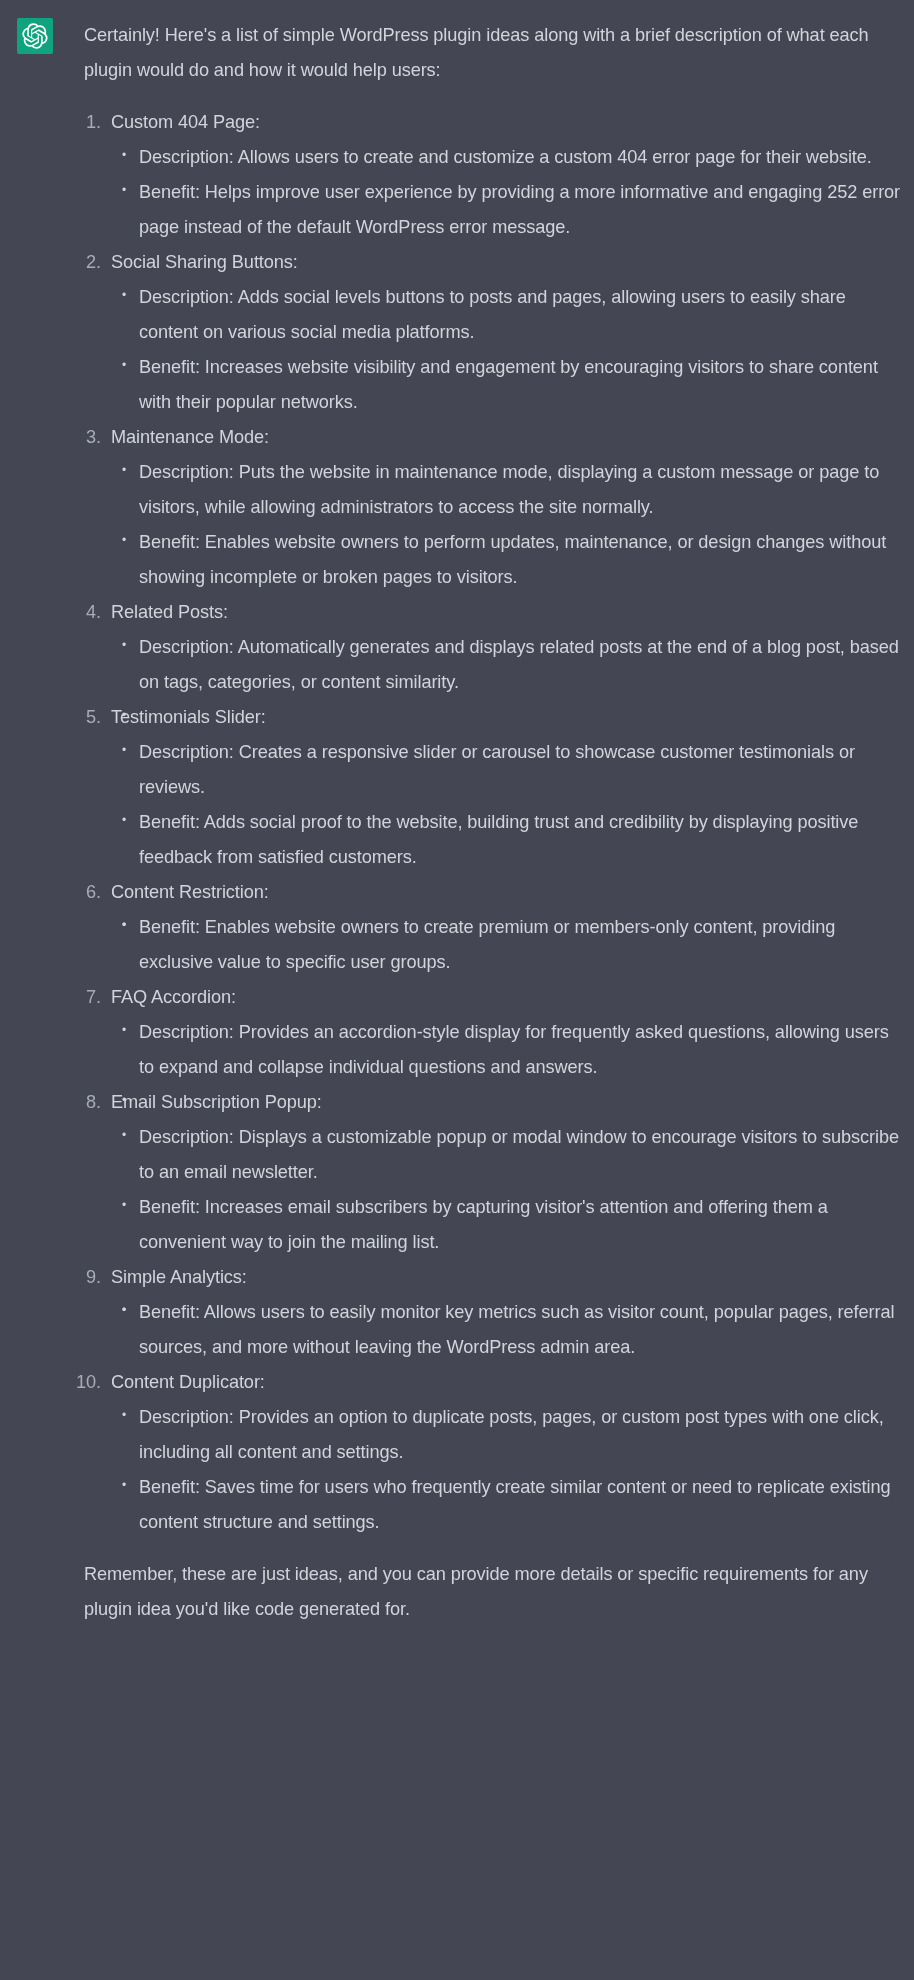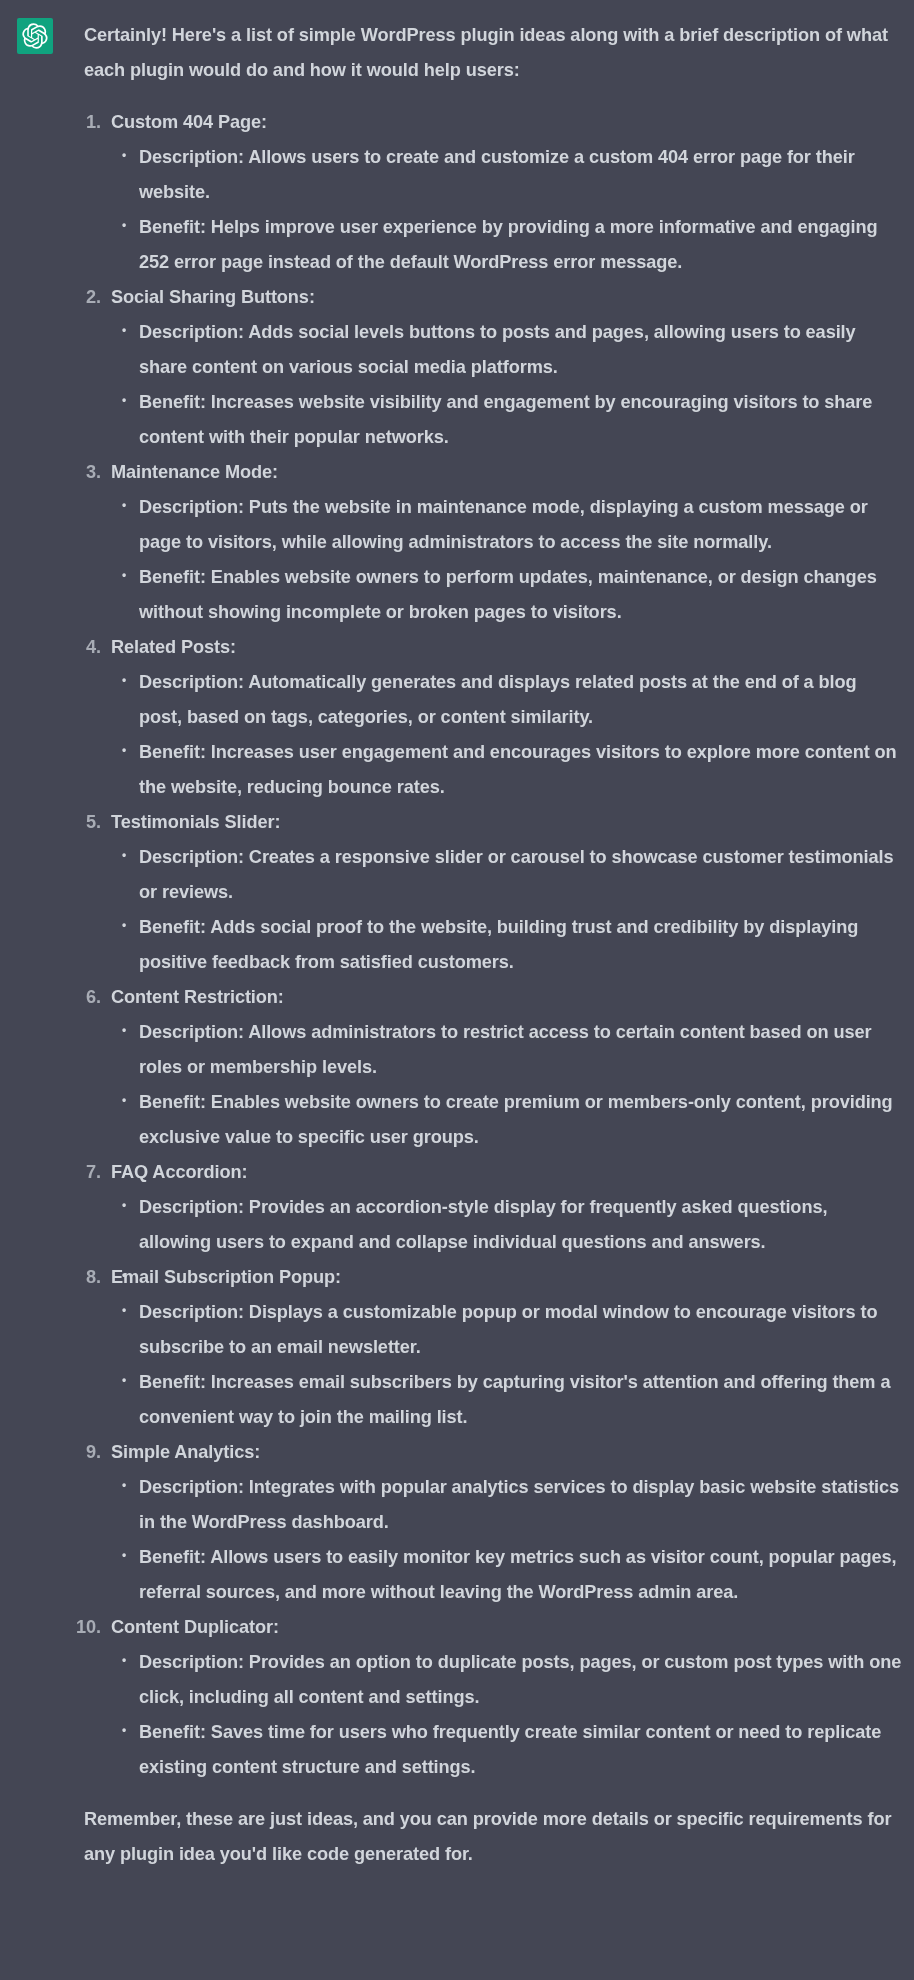--- a/index.html
+++ b/index.html
@@ -10,21 +10,21 @@
     color: #d1d5db;
   }
   .msg { position: relative; width: 914px; height: 1980px; }
   .avatar {
     position: absolute; left: 17px; top: 18px; width: 36px; height: 36px;
     background: #10a37f; border-radius: 2px;
     display: flex; align-items: center; justify-content: center;
   }
   .content {
     position: absolute; left: 84px; top: 18px; width: 820px;
-    font-size: 18.2px; line-height: 35px; letter-spacing: -0.1px; font-weight: bold;
+    font-size: 18.2px; line-height: 35px; letter-spacing: -0.1px;
   }
   .content p { margin: 0; }
   .intro { margin-bottom: 17px !important; }
   ol.ideas { list-style: none; margin: 0; padding: 0; }
   ol.ideas > li { position: relative; padding-left: 27px; }
   .num {
     position: absolute; left: -30px; width: 47px; text-align: right;
     color: #a8acb5;
   }
   ul.details { list-style: none; margin: 0; padding: 0 0 0 28px; }
@@ -71,36 +71,36 @@
         <ul class="details">
           <li><span class="bullet">•</span><span>Description: Puts the website in maintenance mode, displaying a custom message or page to visitors, while allowing administrators to access the site normally.</span></li>
           <li><span class="bullet">•</span><span>Benefit: Enables website owners to perform updates, maintenance, or design changes without showing incomplete or broken pages to visitors.</span></li>
         </ul>
       </li>
       <li>
         <span class="num">4.</span>
         <span>Related Posts:</span>
         <ul class="details">
           <li><span class="bullet">•</span><span>Description: Automatically generates and displays related posts at the end of a blog post, based on tags, categories, or content similarity.</span></li>
-          <li><span class="bullet">•</span><span>Benefit: Increases user engagement and encourages visitors to explore more content on the website, reducing bounce rates.</span></li>
+          <li><span class="bullet">•</span></li>
         </ul>
       </li>
       <li>
         <span class="num">5.</span>
         <span>Testimonials Slider:</span>
         <ul class="details">
           <li><span class="bullet">•</span><span>Description: Creates a responsive slider or carousel to showcase customer testimonials or reviews.</span></li>
           <li><span class="bullet">•</span><span>Benefit: Adds social proof to the website, building trust and credibility by displaying positive feedback from satisfied customers.</span></li>
         </ul>
       </li>
       <li>
         <span class="num">6.</span>
         <span>Content Restriction:</span>
         <ul class="details">
-          <li><span class="bullet">•</span><span>Description: Allows administrators to restrict access to certain content based on user roles or membership levels.</span></li>
+          <li><span class="bullet">•</span></li>
           <li><span class="bullet">•</span><span>Benefit: Enables website owners to create premium or members-only content, providing exclusive value to specific user groups.</span></li>
         </ul>
       </li>
       <li>
         <span class="num">7.</span>
         <span>FAQ Accordion:</span>
         <ul class="details">
           <li><span class="bullet">•</span><span>Description: Provides an accordion-style display for frequently asked questions, allowing users to expand and collapse individual questions and answers.</span></li>
           <li><span class="bullet">•</span></li>
         </ul>
@@ -110,21 +110,21 @@
         <span>Email Subscription Popup:</span>
         <ul class="details">
           <li><span class="bullet">•</span><span>Description: Displays a customizable popup or modal window to encourage visitors to subscribe to an email newsletter.</span></li>
           <li><span class="bullet">•</span><span>Benefit: Increases email subscribers by capturing visitor's attention and offering them a convenient way to join the mailing list.</span></li>
         </ul>
       </li>
       <li>
         <span class="num">9.</span>
         <span>Simple Analytics:</span>
         <ul class="details">
-          <li><span class="bullet">•</span><span>Description: Integrates with popular analytics services to display basic website statistics in the WordPress dashboard.</span></li>
+          <li><span class="bullet">•</span></li>
           <li><span class="bullet">•</span><span>Benefit: Allows users to easily monitor key metrics such as visitor count, popular pages, referral sources, and more without leaving the WordPress admin area.</span></li>
         </ul>
       </li>
       <li>
         <span class="num">10.</span>
         <span>Content Duplicator:</span>
         <ul class="details">
           <li><span class="bullet">•</span><span>Description: Provides an option to duplicate posts, pages, or custom post types with one click, including all content and settings.</span></li>
           <li><span class="bullet">•</span><span>Benefit: Saves time for users who frequently create similar content or need to replicate existing content structure and settings.</span></li>
         </ul>

